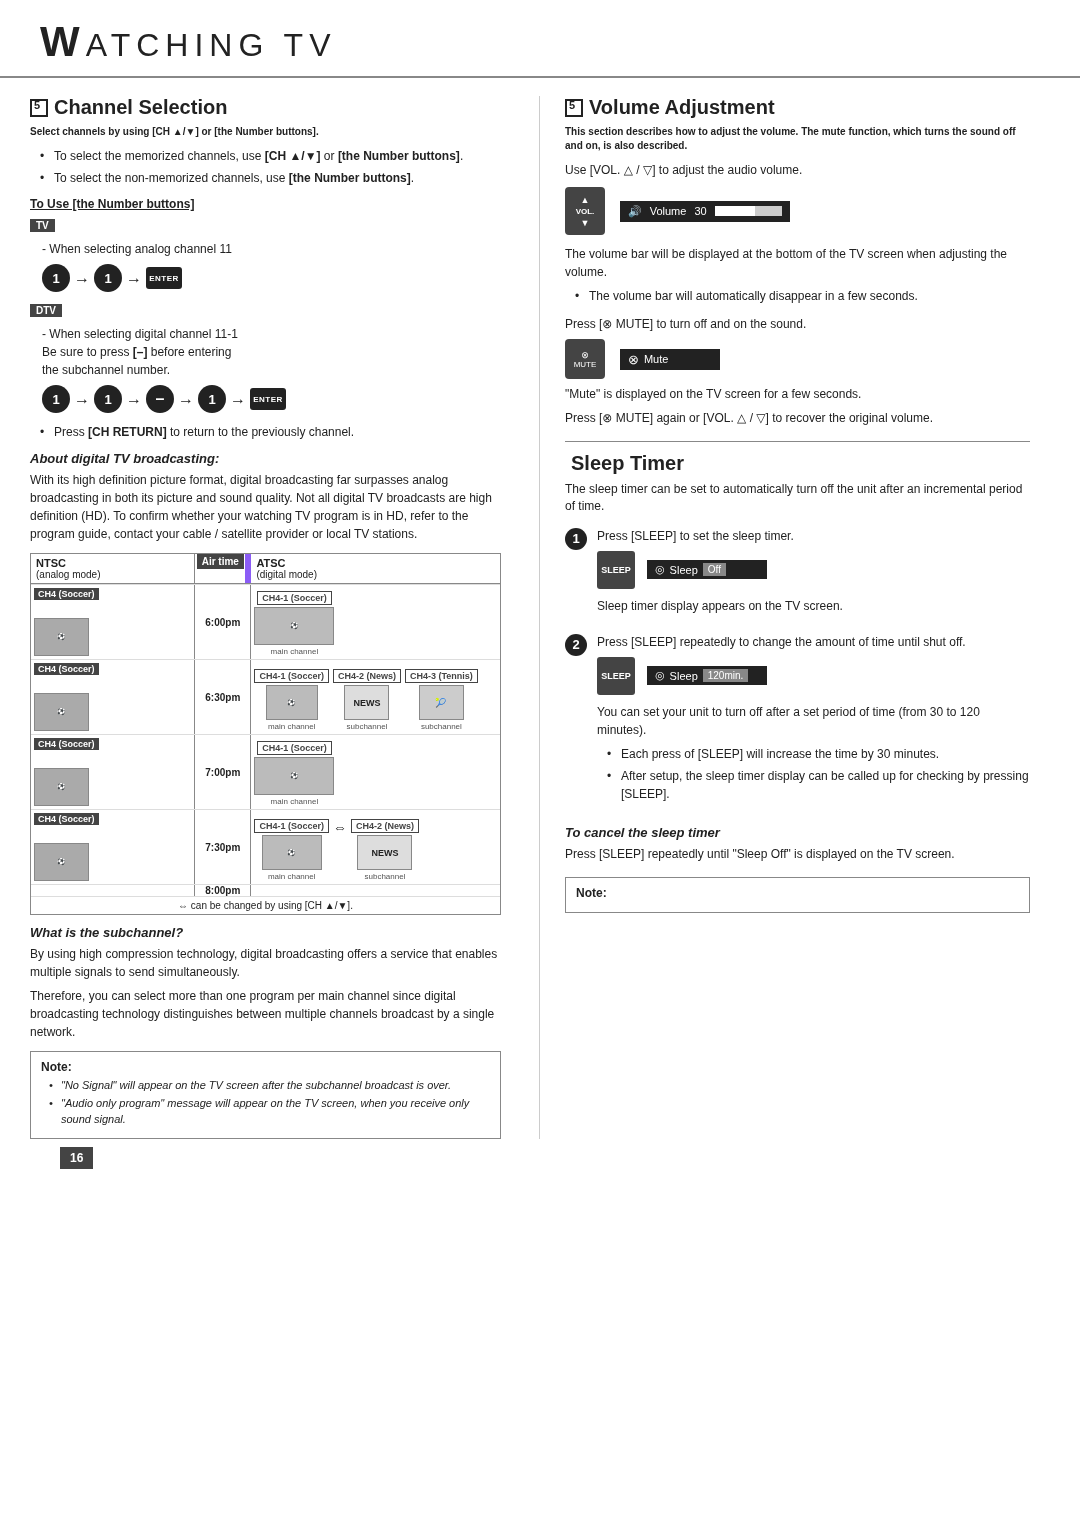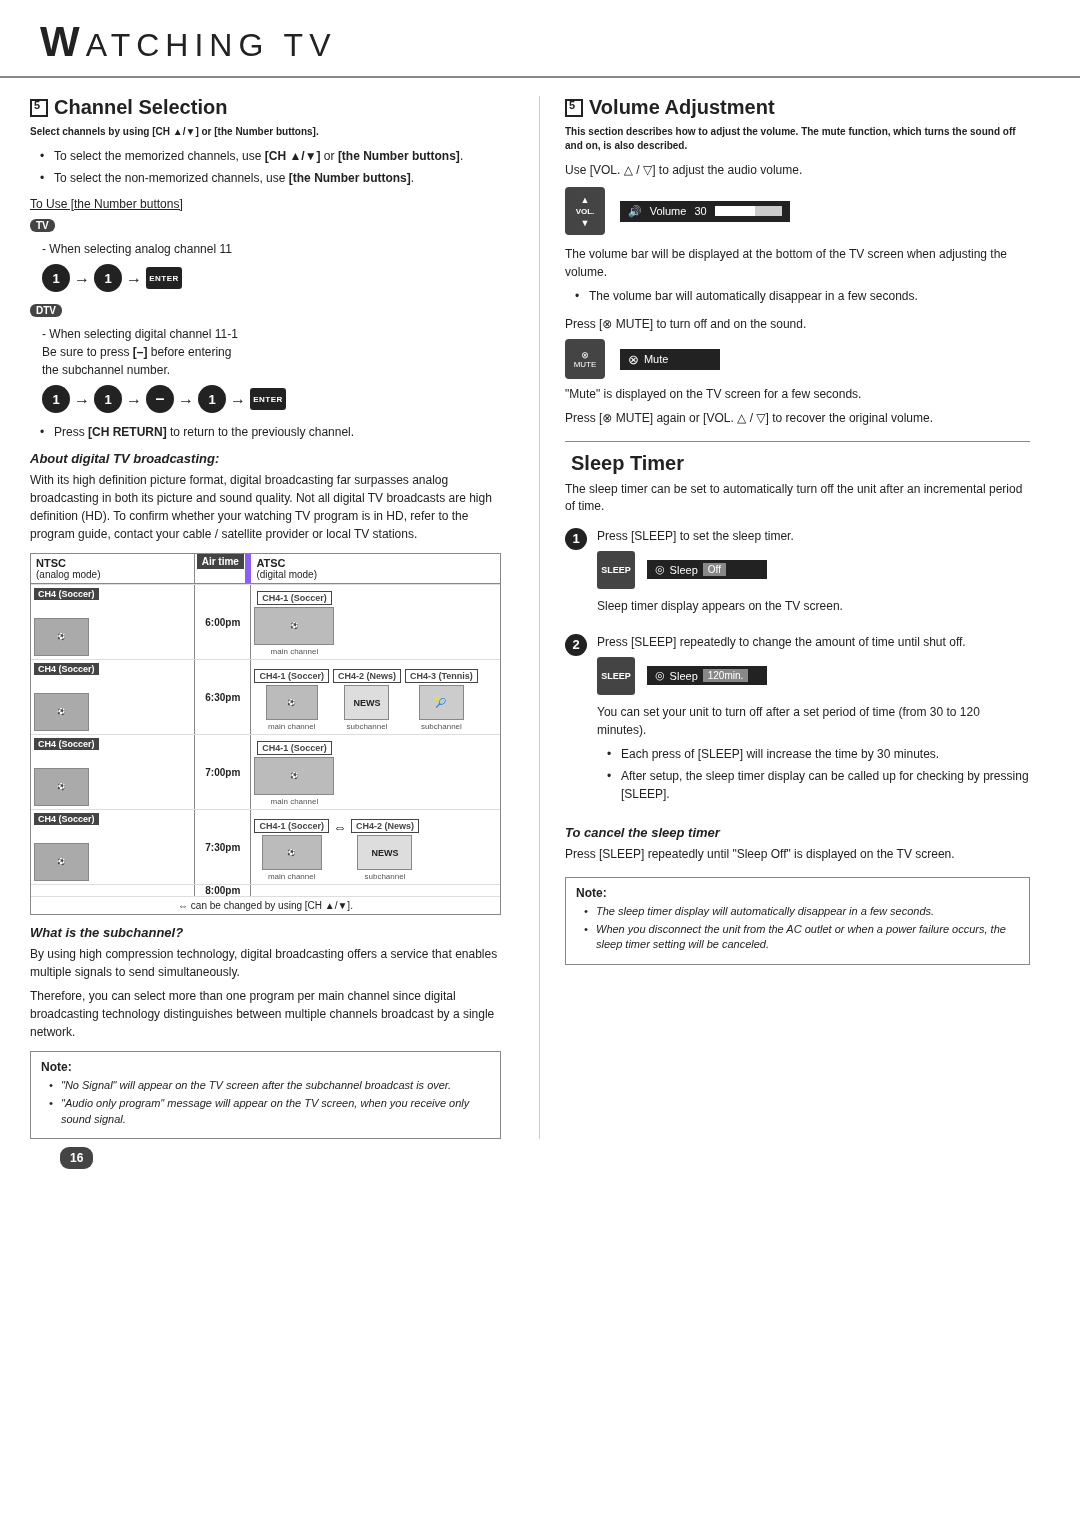--- a/index.html
+++ b/index.html
@@ -96,34 +96,34 @@
       position: absolute;
       left: 0;
     }
     .bullet-list li strong {
       font-weight: 700;
     }
 
     
     .subsection-label {
       font-size: 12px;
-      font-weight: 400;
+      font-weight: 700;
       margin: 10px 0 6px 0;
       text-decoration: underline;
     }
 
     
     .badge {
       display: inline-block;
       background: #444;
       color: #fff;
       font-size: 10px;
       font-weight: 700;
       padding: 1px 6px;
-      border-radius: 6px;
+      border-radius: 0;
       margin-bottom: 4px;
     }
 
     
     .channel-diagram {
       display: flex;
       align-items: center;
       gap: 4px;
       margin: 6px 0 10px 12px;
     }
@@ -535,21 +535,20 @@
     
     .page-footer {
       position: absolute;
       bottom: 12px;
       left: 30px;
       background: #444;
       color: #fff;
       font-size: 12px;
       font-weight: 700;
       padding: 4px 10px;
-      border-radius: 9px;
     }
 
     hr.section-divider {
       border: none;
       border-top: 1.5px solid #888;
       margin: 14px 0 10px 0;
     }
   </style>
 </head>
 <body>
@@ -831,24 +830,20 @@
           <li>After setup, the sleep timer display can be called up for checking by pressing [SLEEP].</li>
         </ul>
       </div>
     </div>
 
     <div class="cancel-title">To cancel the sleep timer</div>
     <div class="body-text">Press [SLEEP] repeatedly until "Sleep Off" is displayed on the TV screen.</div>
 
     <div class="note-box" style="margin-top:14px;">
       <div class="note-title">Note:</div>
-      <ul>
-        <li>The sleep timer display will automatically disappear in a few seconds.</li>
-        <li>When you disconnect the unit from the AC outlet or when a power failure occurs, the sleep timer setting will be canceled.</li>
-      </ul>
     </div>
 
   </div>
 
 </div>
 
 
 <div class="page-footer" style="position:relative; display:inline-block; margin-left:30px; margin-top:20px; background:#444; color:#fff; padding:4px 10px; font-size:12px; font-weight:700;">16</div>
 
 

